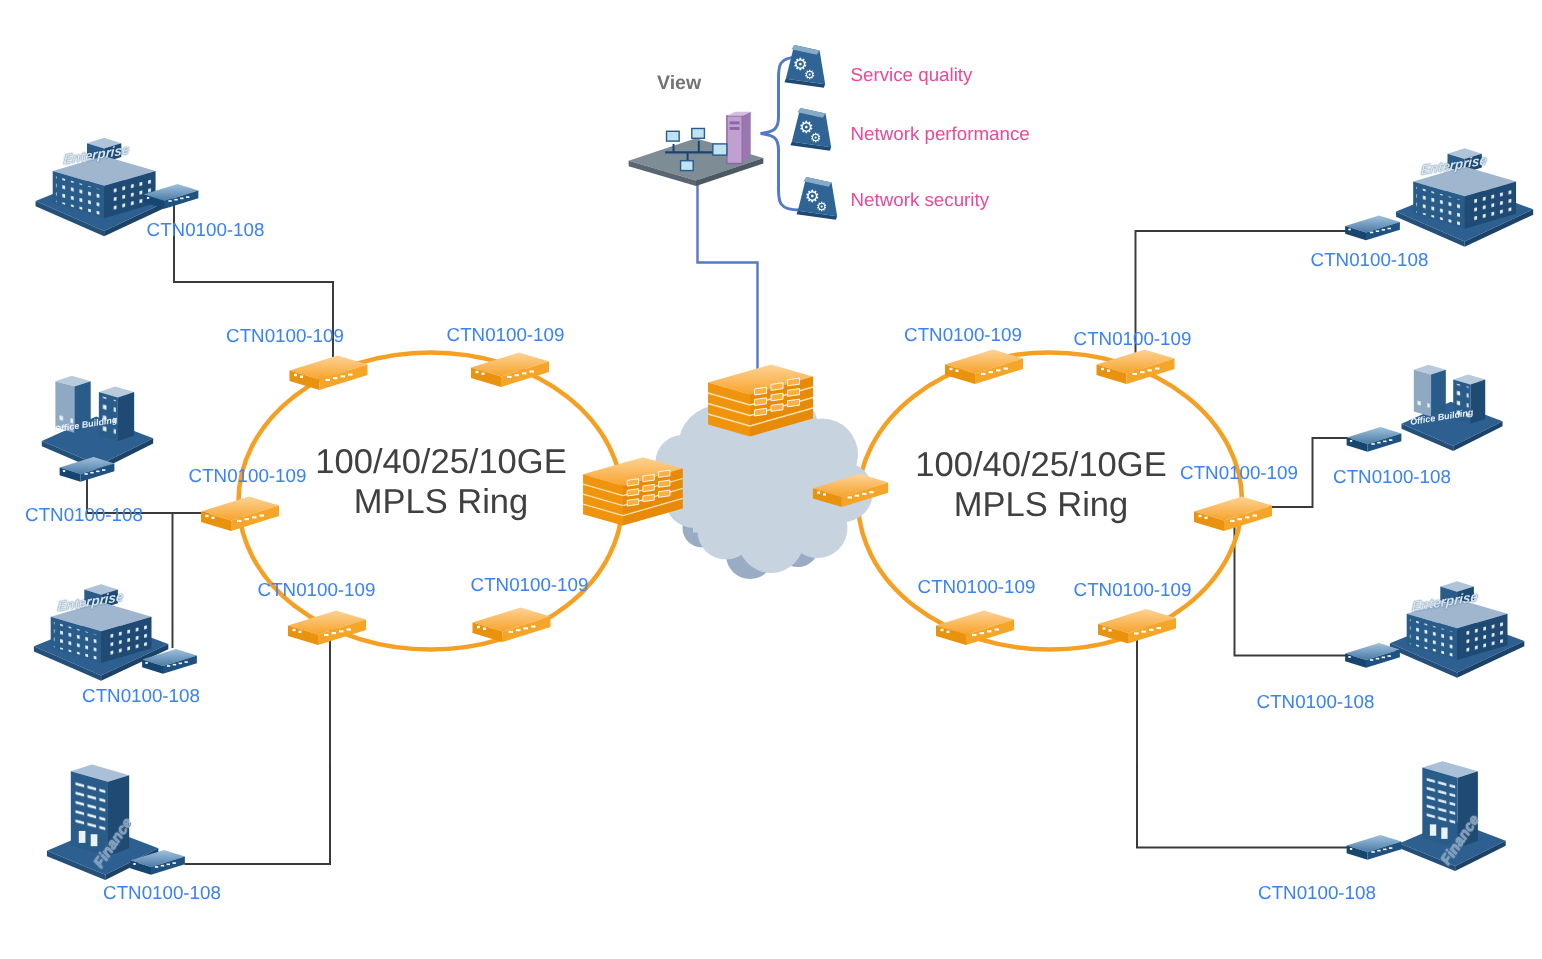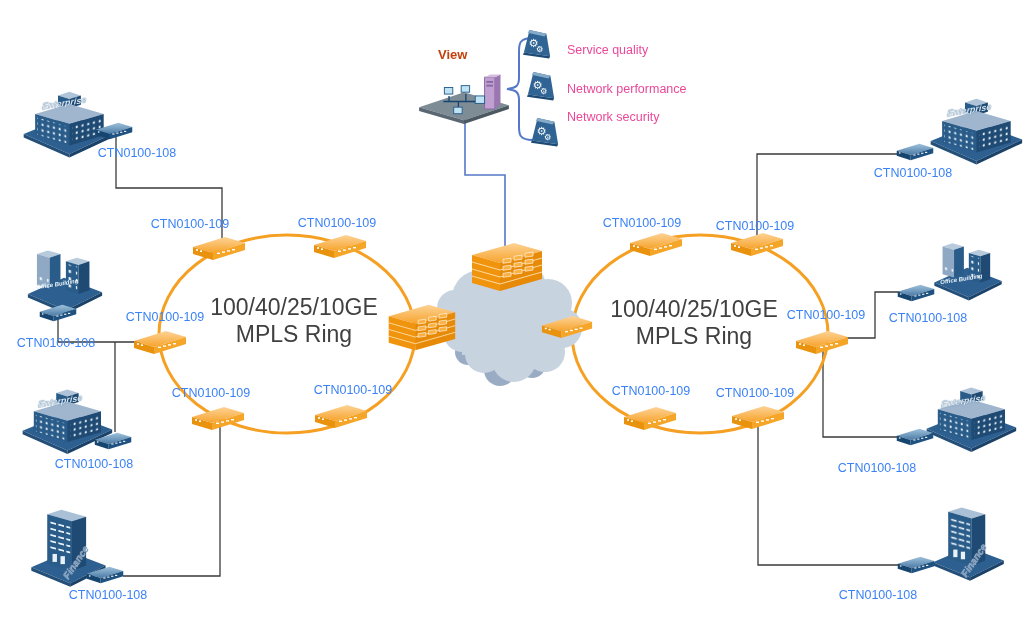--- a/index.html
+++ b/index.html
@@ -1,21 +1,21 @@
 <!DOCTYPE html>
 <html><head>
 <meta charset="utf-8">
 <style>
   html,body{margin:0;padding:0;background:#fff;}
   #canvas{position:relative;width:1028px;height:639px;background:#ffffff;overflow:hidden;
           font-family:"Liberation Sans",sans-serif;}
   .abs{position:absolute;}
   .lbl{position:absolute;font-size:12.5px;color:#3b82f6;white-space:nowrap;transform:translateX(-50%);}
   .lbl-left{position:absolute;font-size:12.5px;color:#ec4899;white-space:nowrap;}
-  .view-lbl{position:absolute;font-size:13px;font-weight:bold;color:#c2410c;white-space:nowrap;text-align:right;}
+  .view-lbl{position:absolute;font-size:13px;font-weight:bold;color:#737373;white-space:nowrap;text-align:right;}
   .ring-title{position:absolute;font-size:23px;line-height:27px;color:#404040;text-align:center;
               transform:translateX(-50%);white-space:nowrap;}
   .core-title{position:absolute;font-size:19px;line-height:21px;font-weight:bold;color:#4C4C4C;
               text-align:center;transform:translateX(-50%);white-space:nowrap;}
   .bname-ent{position:absolute;font-size:9px;font-style:italic;font-weight:bold;color:#D8E6F2;
              text-shadow:0 0 1px #1E4A73;transform:rotate(-9deg) skewX(-12deg);white-space:nowrap;}
   .bname-off{position:absolute;font-size:6px;font-style:italic;font-weight:bold;color:#E9F2F9;
              transform:rotate(-9deg);white-space:nowrap;}
   .bname-fin{position:absolute;font-size:10px;font-style:italic;font-weight:bold;color:#7D9BBC;
              text-shadow:0 0 1px #ffffff;transform:rotate(-56deg);transform-origin:left bottom;white-space:nowrap;}
@@ -232,21 +232,21 @@
   <use href="#platform" x="417" y="66" width="94" height="58"></use>
   <use href="#mon-ic" x="521" y="29" width="32" height="30"></use>
   <use href="#mon-ic" x="525" y="71" width="32" height="30"></use>
   <use href="#mon-ic" x="529" y="117" width="32" height="30"></use>
 </svg>
 
 <div class="view-lbl" style="left:438px;top:47px">View</div>
 
 <div class="lbl-left" style="left:567px;top:43px">Service quality</div>
 <div class="lbl-left" style="left:567px;top:82px">Network performance</div>
-<div class="lbl-left" style="left:567px;top:110px">Network security</div>
+<div class="lbl-left" style="left:567px;top:126px">Network security</div>
 
 
 <div class="ring-title" style="left:294px;top:294px">
   <div>100/40/25/10GE</div>
   <div>MPLS Ring</div>
 </div>
 <div class="ring-title" style="left:694px;top:296px">
   <div>100/40/25/10GE</div>
   <div>MPLS Ring</div>
 </div>

